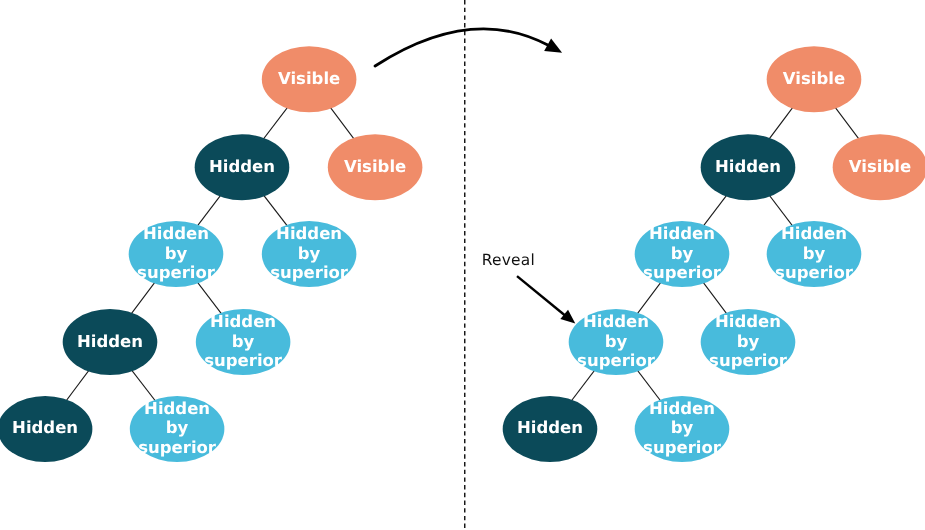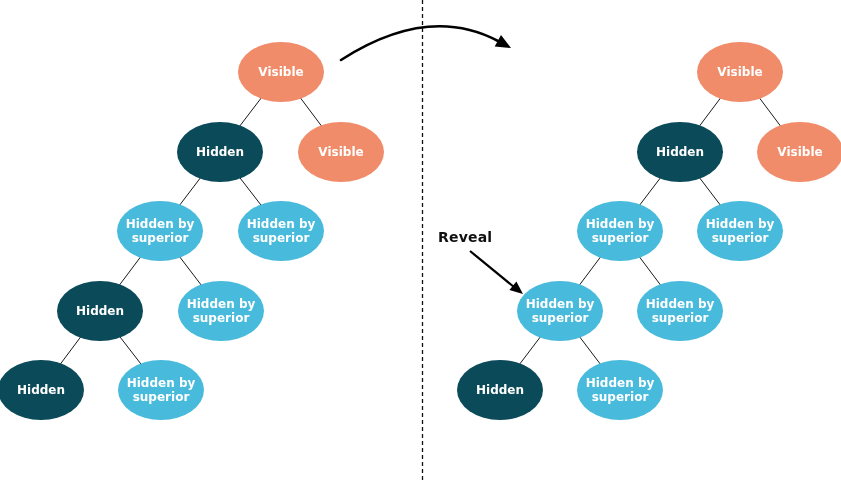--- a/index.html
+++ b/index.html
@@ -17,33 +17,33 @@
   }
   .node {
     position: absolute;
     width: 86px;
     height: 60px;
     border-radius: 50%;
     display: flex;
     align-items: center;
     justify-content: center;
     text-align: center;
-    font-size: 12px;
+    font-size: 15px;
     font-weight: 600;
     line-height: 1.18;
     color: #ffffff;
     box-sizing: border-box;
     padding: 0 5px;
   }
   .reveal-label {
     position: absolute;
     left: 438px;
     top: 229px;
     font-size: 14px;
-    font-weight: 700;
+    font-weight: 400;
     letter-spacing: 0.2px;
     color: #111111;
   }
 </style>
 </head>
 <body>
 
 <div class="canvas">
 
   <svg width="841" height="482" viewBox="0 0 841 482">

